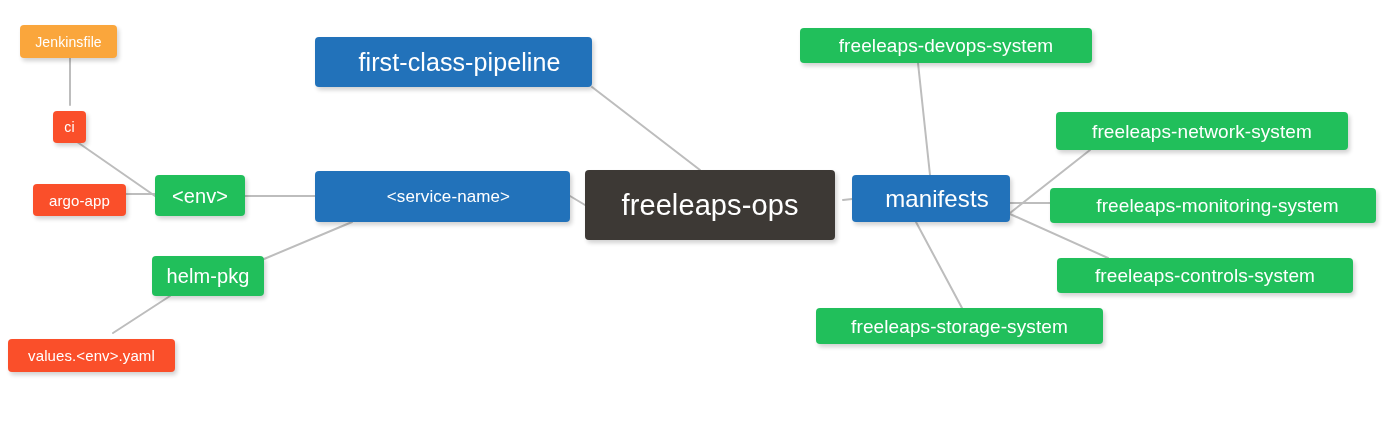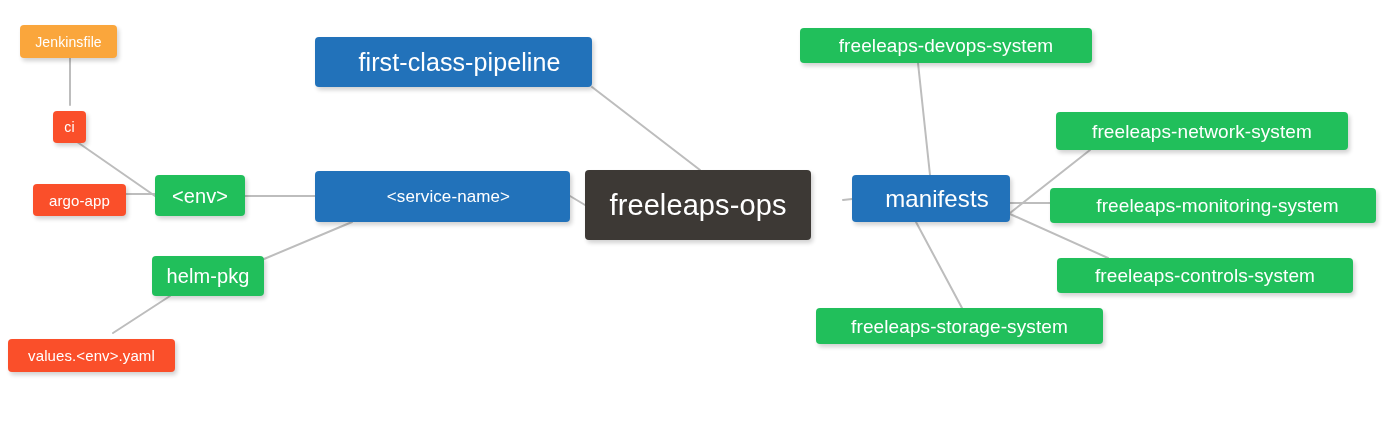--- a/index.html
+++ b/index.html
@@ -61,21 +61,21 @@
       <polyline points="70,58 70,105" fill="none" stroke="#BDBDBD" stroke-width="2" stroke-linecap="round"></polyline>
       <polyline points="155,194 126,194" fill="none" stroke="#BDBDBD" stroke-width="2" stroke-linecap="round"></polyline>
       <polyline points="170,296 113,333" fill="none" stroke="#BDBDBD" stroke-width="2" stroke-linecap="round"></polyline>
       <polyline points="930,175 918,63" fill="none" stroke="#BDBDBD" stroke-width="2" stroke-linecap="round"></polyline>
       <polyline points="1010,213 1090,150" fill="none" stroke="#BDBDBD" stroke-width="2" stroke-linecap="round"></polyline>
       <polyline points="1010,203 1050,203" fill="none" stroke="#BDBDBD" stroke-width="2" stroke-linecap="round"></polyline>
       <polyline points="1010,214 1108,258" fill="none" stroke="#BDBDBD" stroke-width="2" stroke-linecap="round"></polyline>
       <polyline points="916,222 962,308" fill="none" stroke="#BDBDBD" stroke-width="2" stroke-linecap="round"></polyline>
     </svg>
   <div id="node-layer">
-      <div class="node n-root" style="left: 585px; top: 170px; width: 226px; height: 70px; font-size: 29px;">freeleaps-ops</div>
+      <div class="node n-root" style="left: 585px; top: 170px; width: 250px; height: 70px; font-size: 29px;">freeleaps-ops</div>
       <div class="node n-blue" style="left: 315px; top: 171px; width: 255px; height: 51px; font-size: 17px;">&lt;service-name&gt;</div>
       <div class="node n-blue" style="left: 315px; top: 37px; width: 277px; height: 50px; font-size: 25px;">first-class-pipeline</div>
       <div class="node n-blue" style="left: 852px; top: 175px; width: 158px; height: 47px; font-size: 24px;">manifests</div>
       <div class="node n-green" style="left: 155px; top: 175px; width: 90px; height: 41px; font-size: 20px;">&lt;env&gt;</div>
       <div class="node n-green" style="left: 152px; top: 256px; width: 112px; height: 40px; font-size: 20px;">helm-pkg</div>
       <div class="node n-orange" style="left: 20px; top: 25px; width: 97px; height: 33px; font-size: 14px;">Jenkinsfile</div>
       <div class="node n-red" style="left: 53px; top: 105px; width: 33px; height: 32px; font-size: 14px;">ci</div>
       <div class="node n-red" style="left: 33px; top: 178px; width: 93px; height: 32px; font-size: 15px;">argo-app</div>
       <div class="node n-red" style="left: 8px; top: 333px; width: 167px; height: 33px; font-size: 15px;">values.&lt;env&gt;.yaml</div>
       <div class="node n-green" style="left: 800px; top: 28px; width: 292px; height: 35px; font-size: 19px;">freeleaps-devops-system</div>

